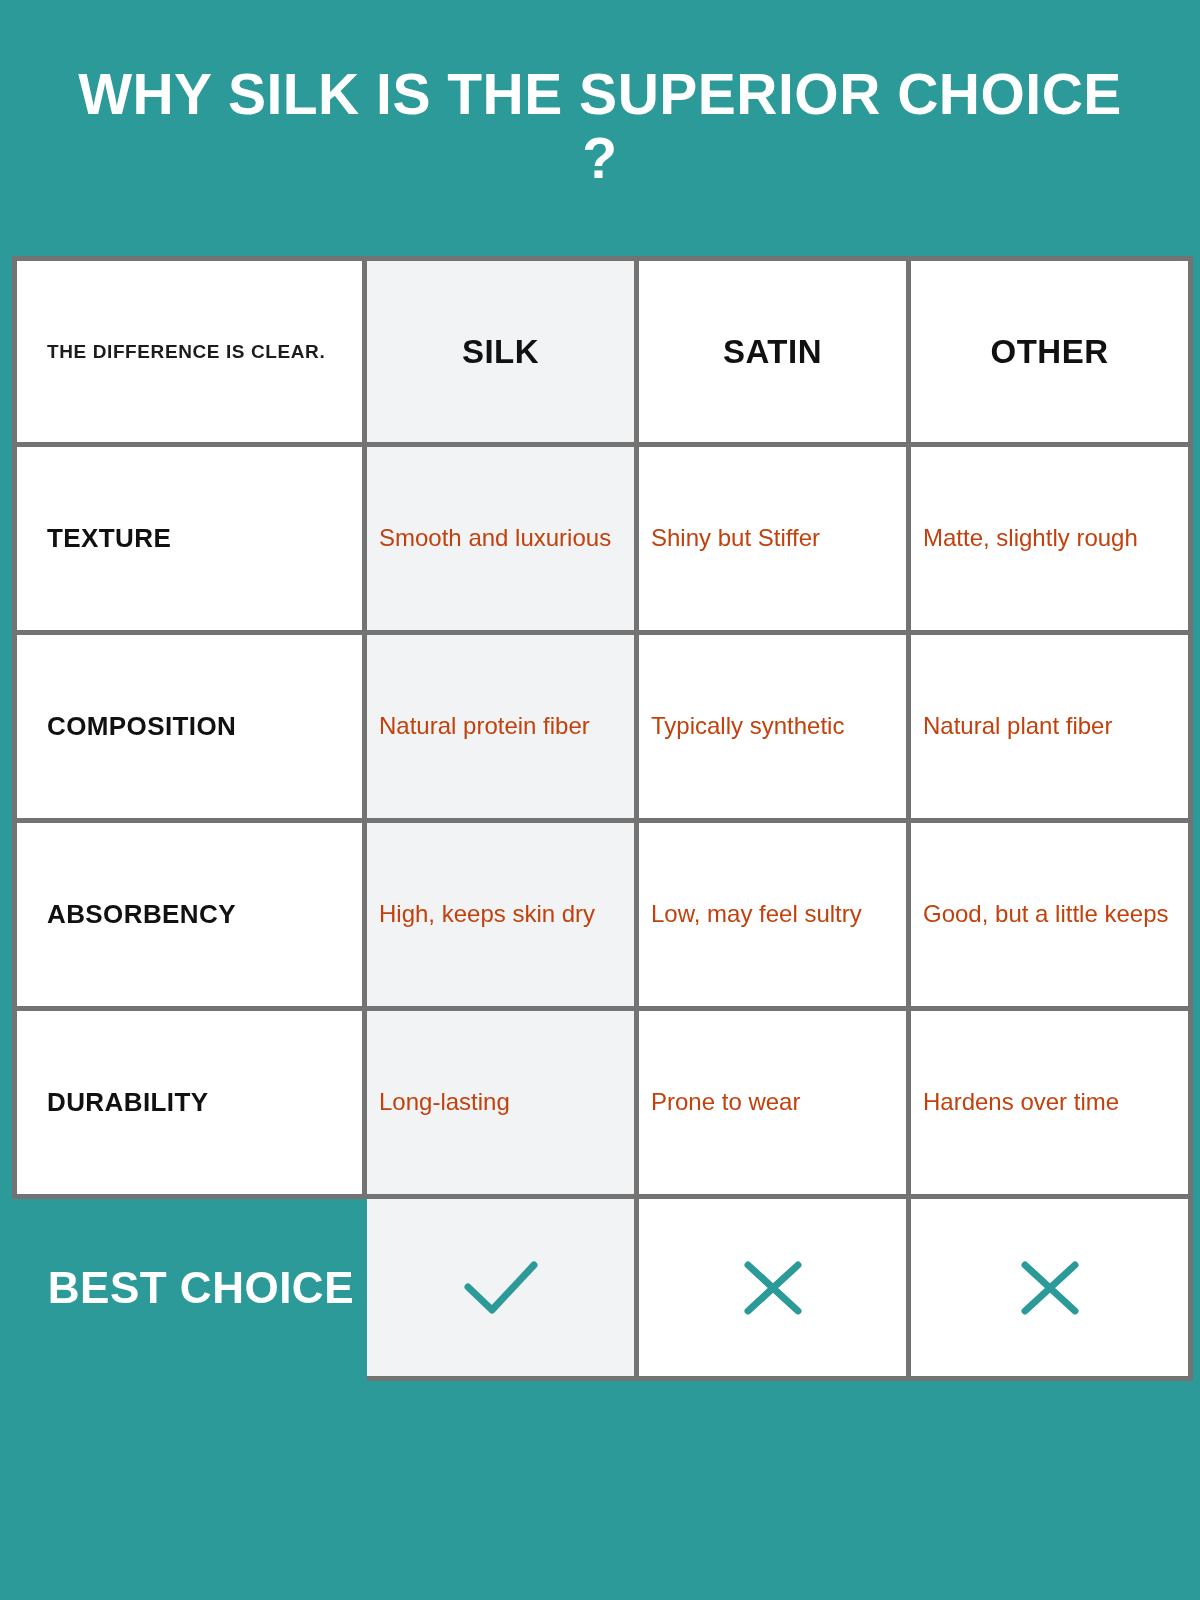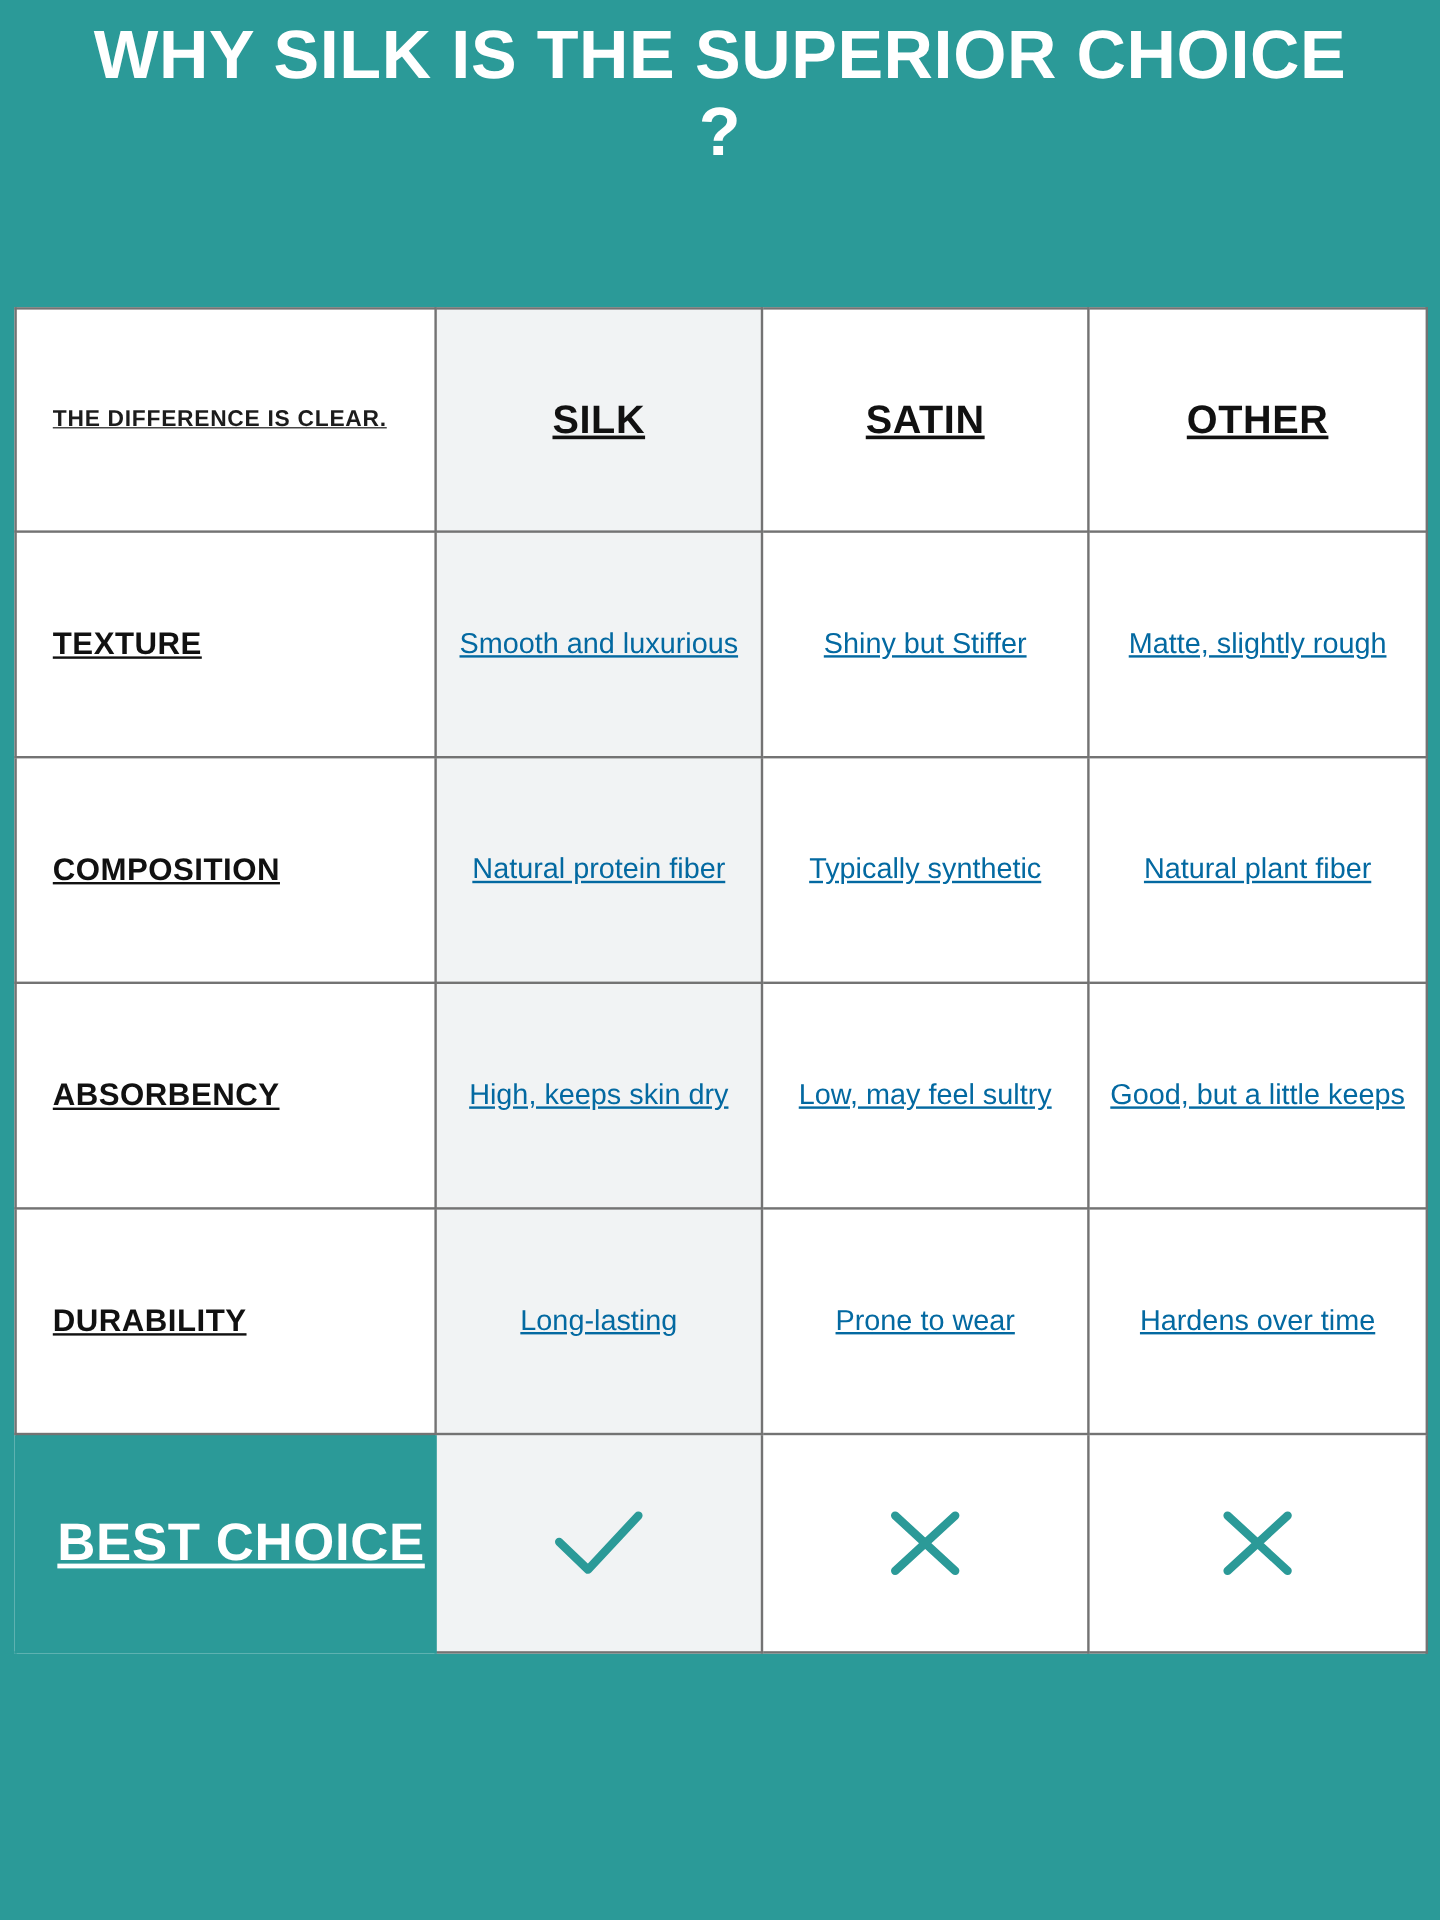--- a/index.html
+++ b/index.html
@@ -17,21 +17,21 @@
     position: relative;
     width: 1200px;
     height: 1600px;
     background: #2b9a98;
     box-sizing: border-box;
   }
   
   .header {
     height: 252px;
     display: flex;
-    align-items: flex-start;
+    align-items: center;
     justify-content: center;
     padding: 14px 70px;
     box-sizing: border-box;
   }
   .header-title {
     color: #ffffff;
     font-size: 57px;
     line-height: 1.13;
     font-weight: bold;
     letter-spacing: 0.5px;
@@ -50,26 +50,25 @@
     border-collapse: collapse;
     width: 1176px;
     table-layout: fixed;
   }
   col.c0 { width: 350px; }
   col.c1 { width: 272px; }
   col.c2 { width: 272px; }
   col.c3 { width: 282px; }
 
   td, th {
-    border: 2px solid #737373;
+    border: 5px solid #737373;
     background: #ffffff;
     vertical-align: middle;
     padding: 0 12px;
     box-sizing: border-box;
-    text-decoration: underline;
   }
   .silk-col {
     background: #f1f3f4;
     margin-left: 22px;
   }
   
   tr.head-row td { height: 186px; }
   .corner-label {
     font-size: 19px;
     font-weight: bold;
@@ -91,23 +90,22 @@
   .row-label {
     font-size: 26px;
     font-weight: bold;
     color: #111111;
     letter-spacing: 0.4px;
     line-height: 1.35;
     text-align: left;
     padding-left: 30px;
   }
   .cell-val {
-    text-align: center;
     font-size: 24px;
-    color: #0369a1;
+    color: #c2410c;
     line-height: 1.35;
     font-weight: 400;
   }
   
   tr.foot-row td { height: 182px; }
   .best-cell {
     background: #2b9a98;
     text-align: right;
     color: #ffffff;
     font-size: 44px;

